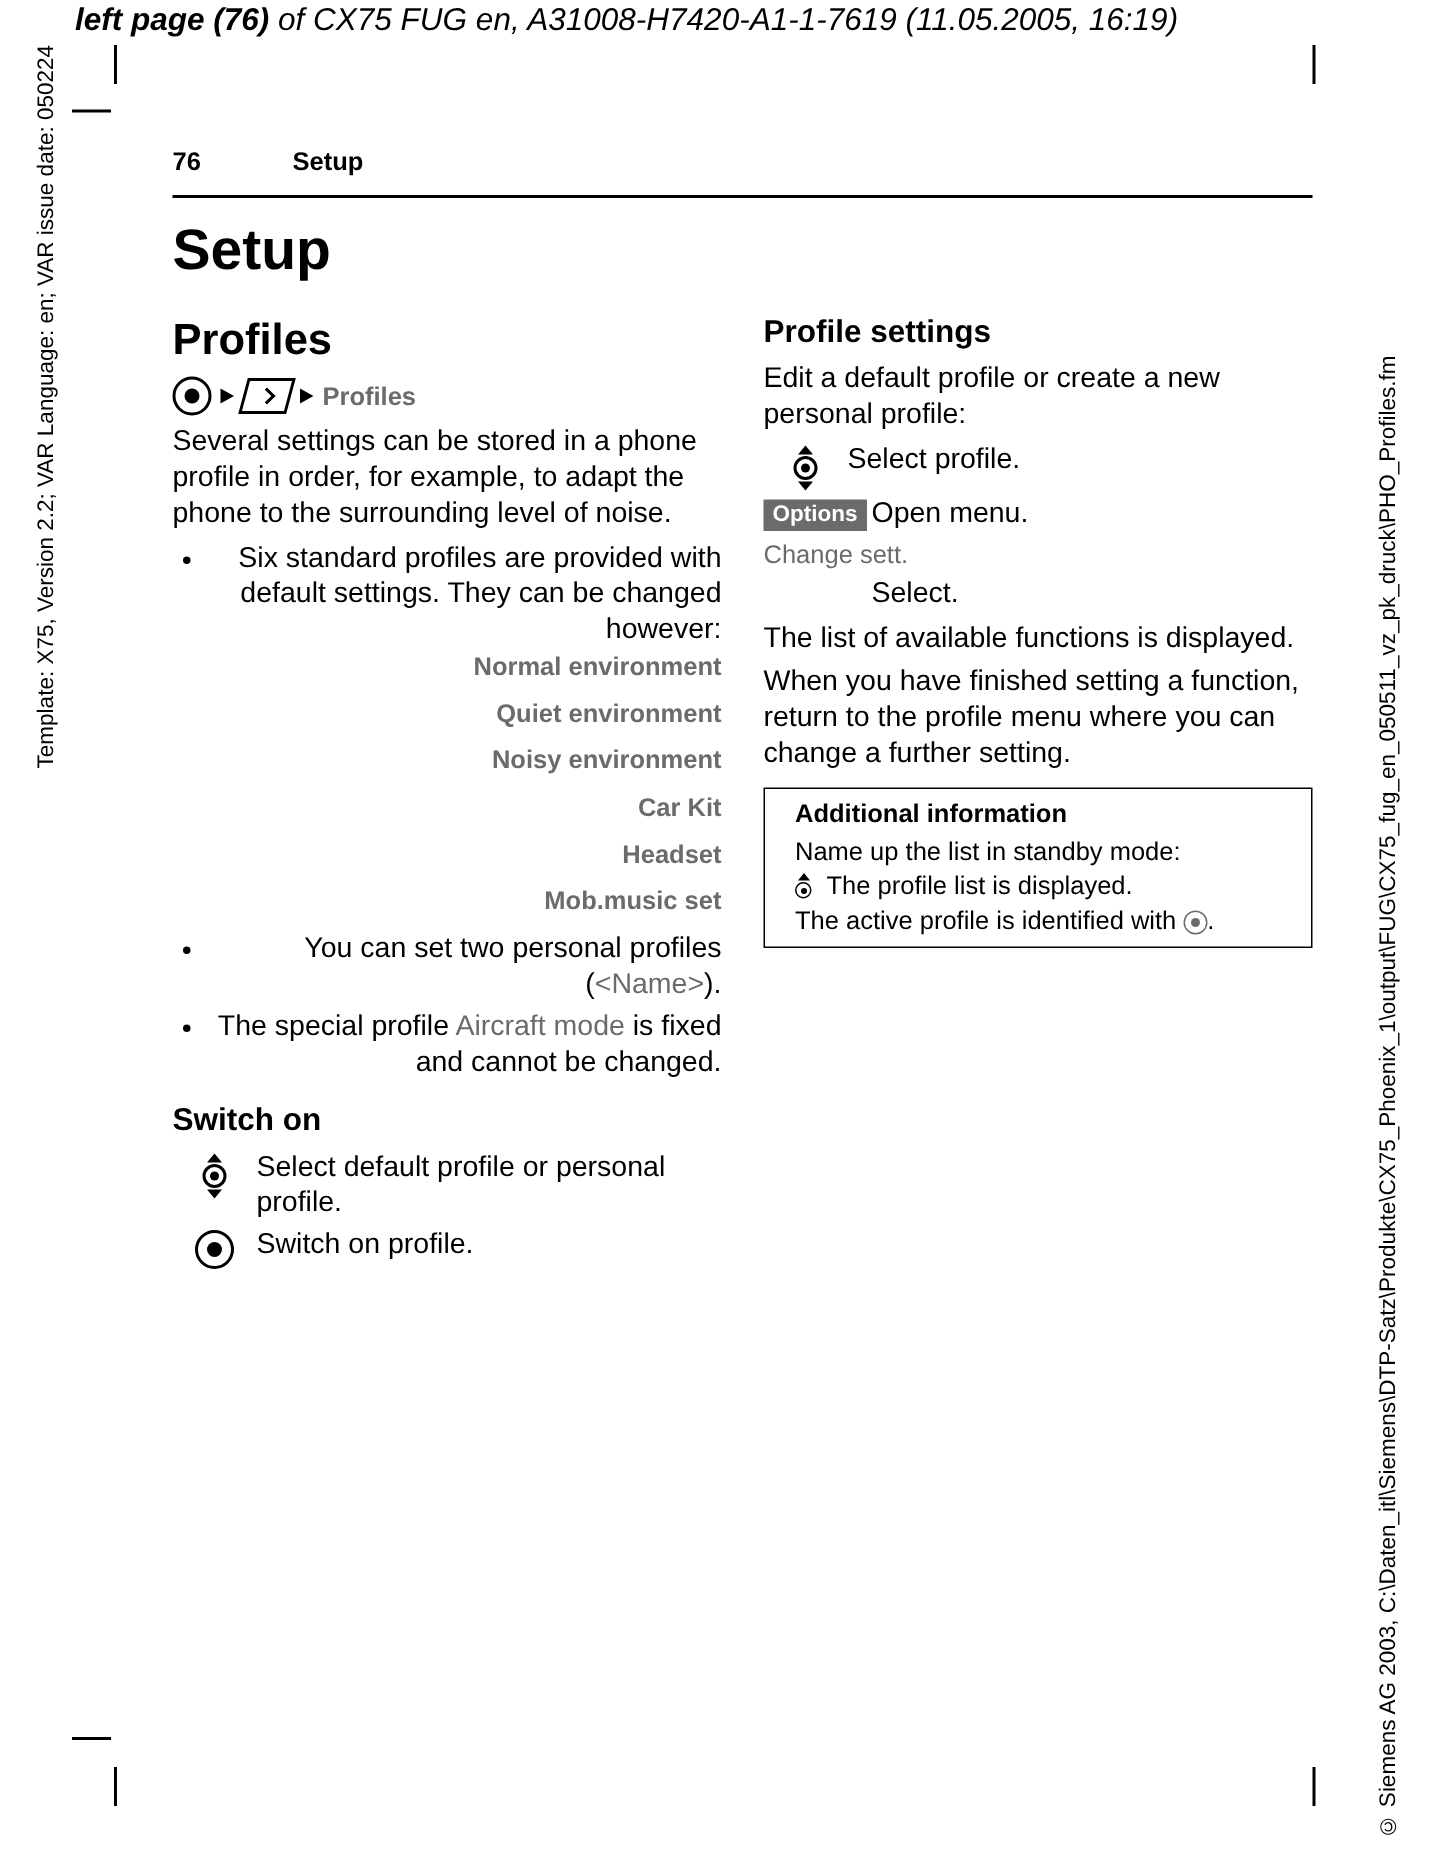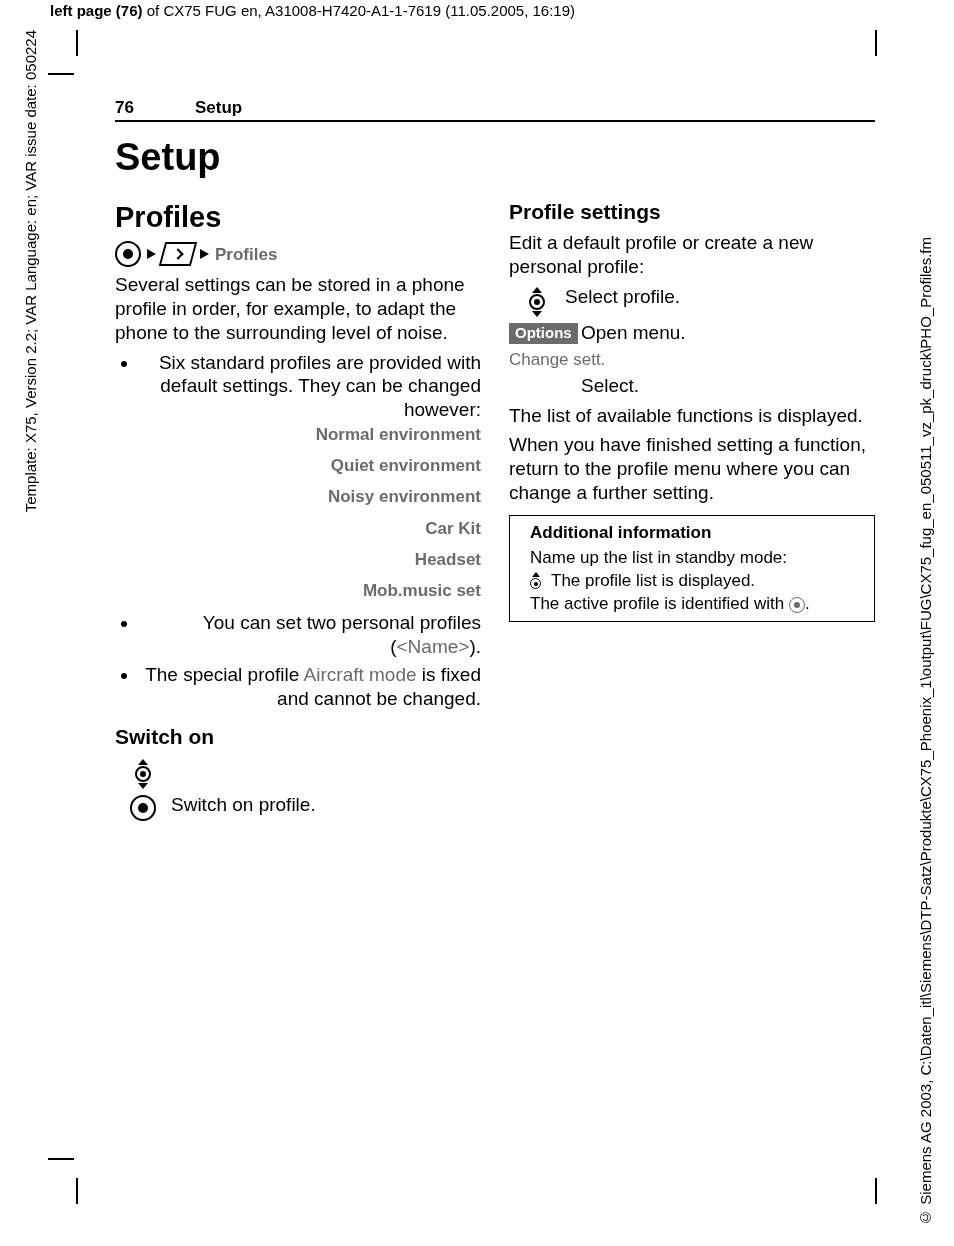--- a/index.html
+++ b/index.html
@@ -9,21 +9,22 @@
     color: #000;
     width: 954px;
     height: 1246px;
     position: relative;
     background: #fff;
   }
   .top-header {
     position: absolute;
     top: 2px;
     left: 50px;
-    font-size: 15px;
+    font-size: 21px;
+    font-style: italic;
   }
   .top-header .bold { font-weight: bold; }
   .side-left {
     position: absolute;
     left: 22px;
     top: 30px;
     writing-mode: vertical-rl;
     text-orientation: mixed;
     font-size: 15px;
     transform: rotate(180deg);
@@ -46,21 +47,21 @@
     position: absolute;
     left: 115px;
     top: 98px;
     width: 760px;
   }
   .running-head {
     border-bottom: 2px solid #000;
     display: flex;
     font-weight: bold;
     font-size: 17px;
-    padding-bottom: 2px;
+    padding-bottom: 12px;
   }
   .running-head .pgnum { width: 80px; }
   .title {
     font-size: 38px;
     font-weight: bold;
     margin-top: 14px;
     margin-bottom: 14px;
   }
   .cols {
     display: flex;
@@ -222,20 +223,21 @@
       <div class="h3">Switch on</div>
 
       <div class="steps">
         <div class="icon-col">
           <span class="nav-dot">
             <span class="tri-up"></span>
               <span class="mid"></span>
               <span class="tri-dn"></span>
           </span>
         </div>
+        <div class="txt">Select default profile or personal profile.</div>
       </div>
       <div class="steps">
         <div class="icon-col">
           <span class="icon-target"></span>
         </div>
         <div class="txt">Switch on profile.</div>
       </div>
     </div>
 
     <div class="col">

